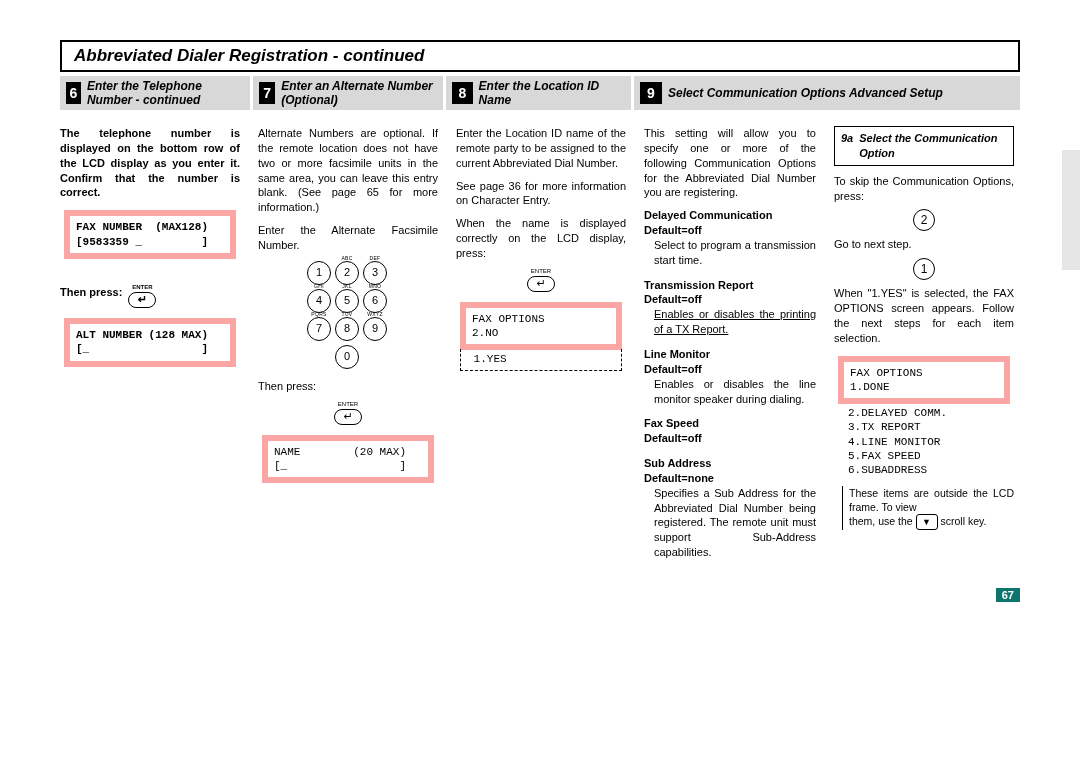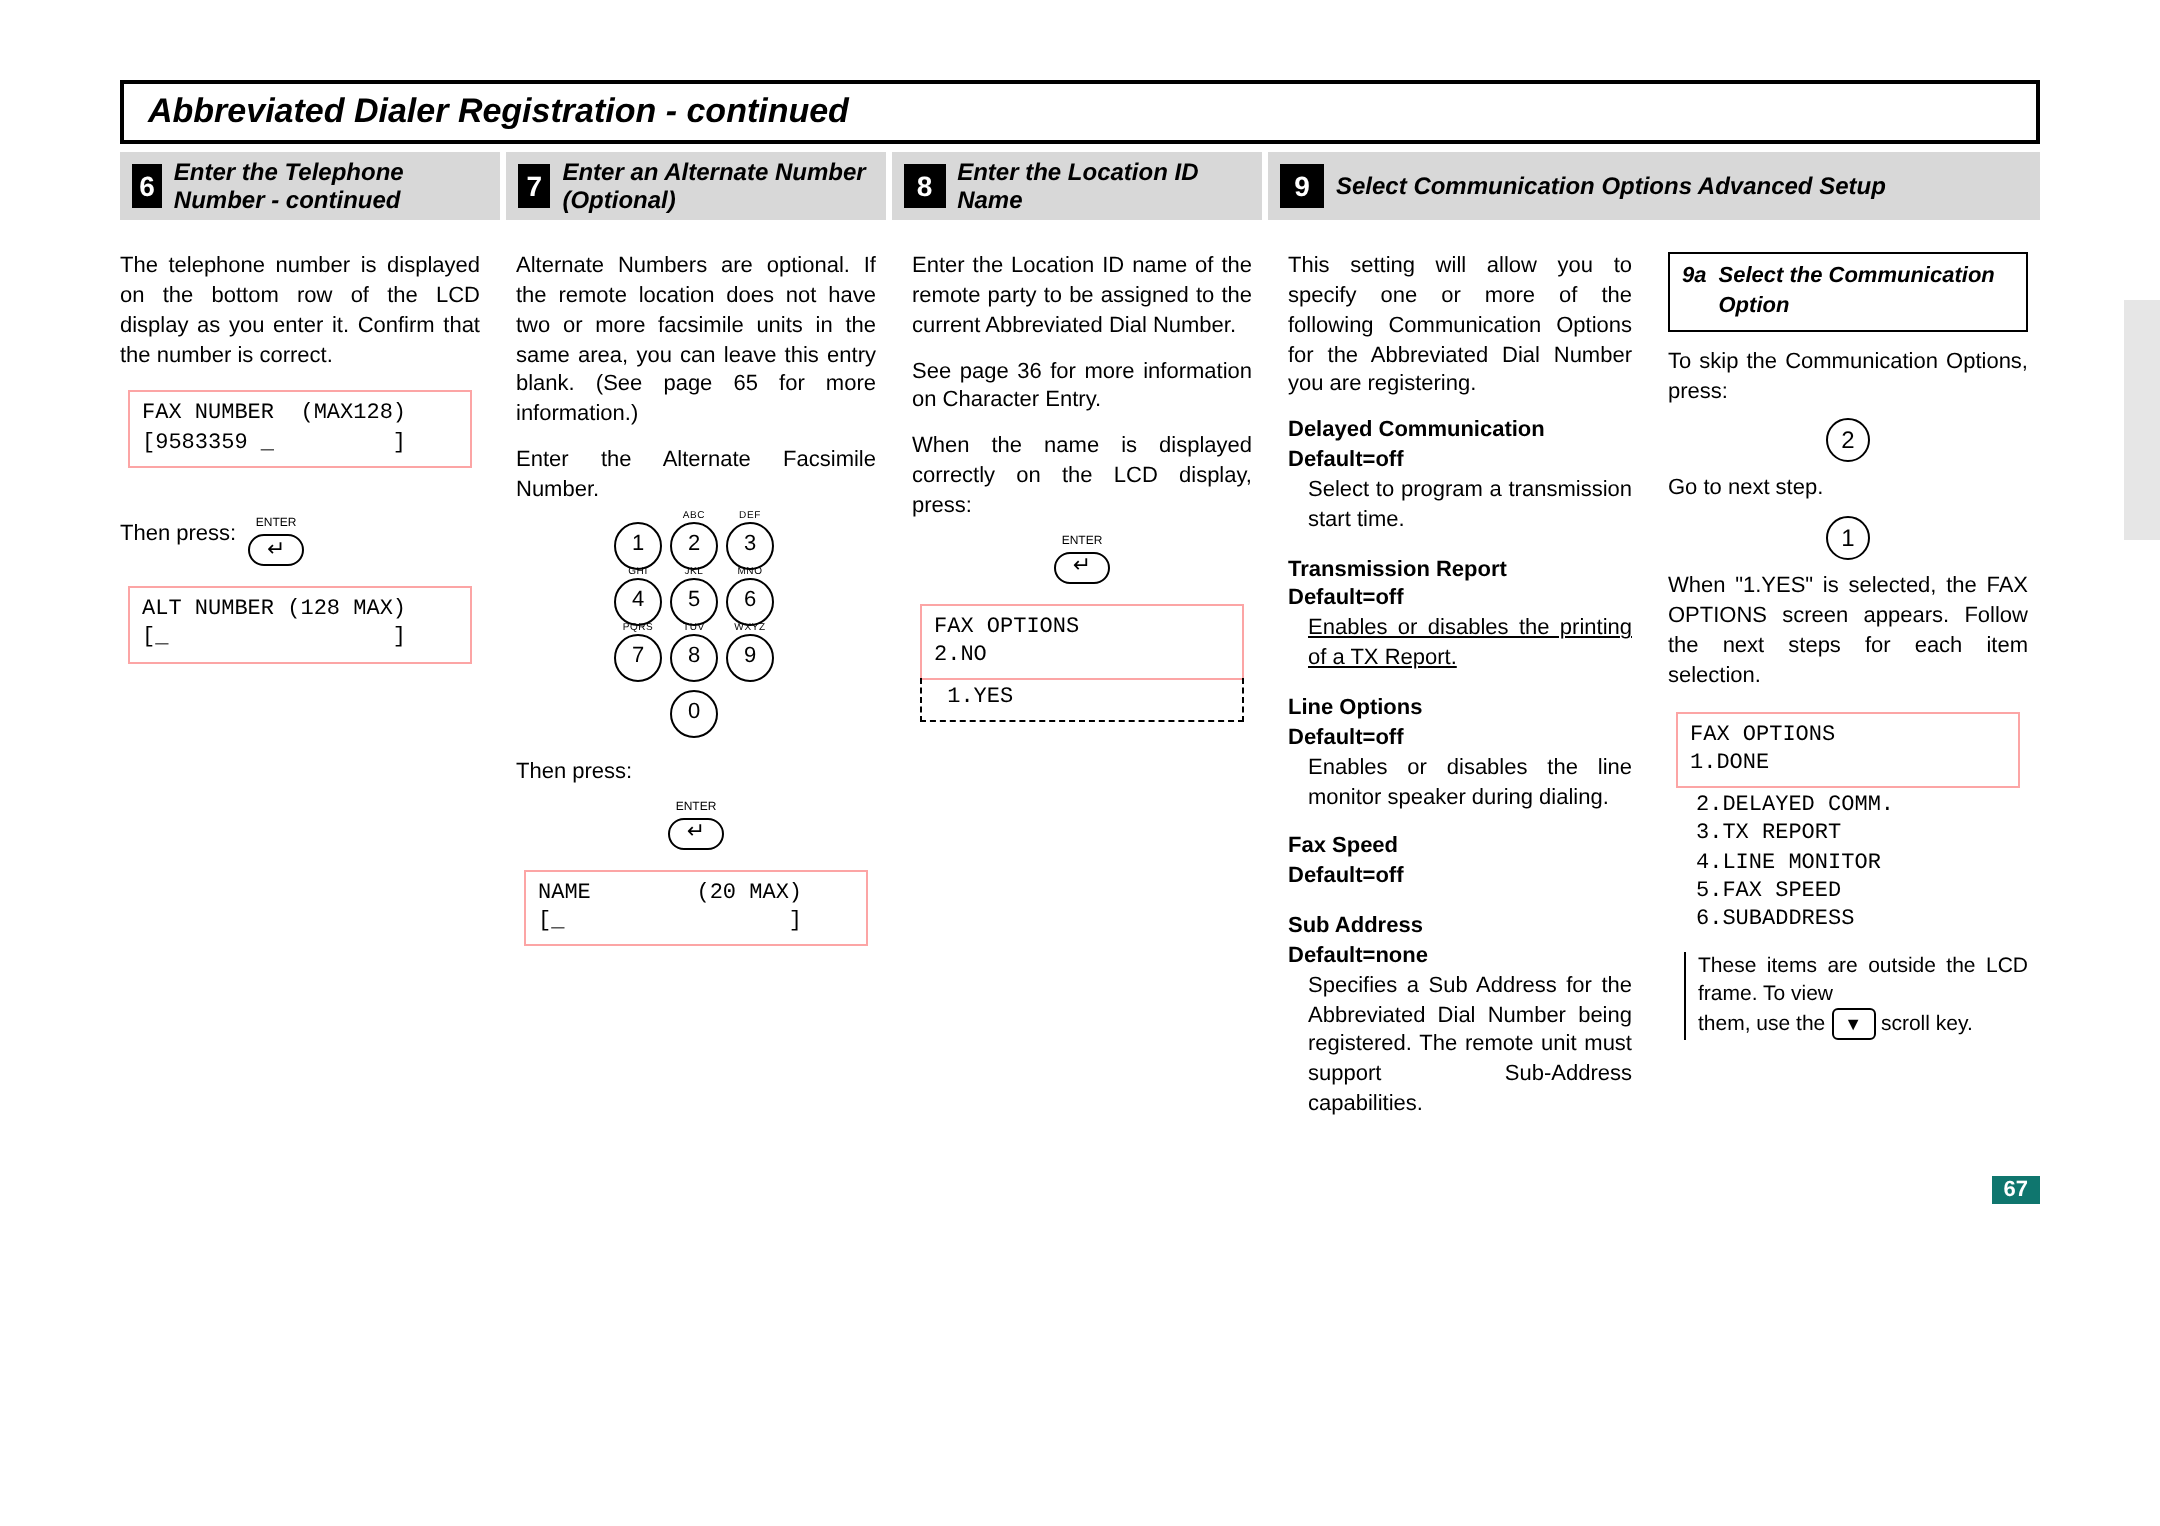--- a/index.html
+++ b/index.html
@@ -53,28 +53,28 @@
   .columns {
     display: flex;
     gap: 18px;
     align-items: flex-start;
   }
   .col {
     display: flex;
     flex-direction: column;
     line-height: 1.35;
   }
-  .col1 { width: 180px; }
+  .col1 { width: 180px; font-weight: bold; }
   .col2 { width: 180px; }
   .col3 { width: 170px; }
   .col4 { width: 172px; }
   .col5 { width: 180px; }
   .justify { text-align: justify; }
   .lcd {
-    border: 1px solid #fca5a5;
+    border: 6px solid #fca5a5;
     padding: 4px 6px;
     font-family: "Courier New", monospace;
     font-size: 11px;
     white-space: pre;
     margin: 10px 4px;
     line-height: 1.3;
   }
   .lcd-dashed-line {
     font-family: "Courier New", monospace;
     font-size: 11px;
@@ -286,21 +286,21 @@
       <div class="bold">Delayed Communication</div>
       <div class="bold">Default=off</div>
       <div class="justify" style="padding-left:10px;">Select to program a transmission start time.</div>
     </div>
     <div class="opt">
       <div class="bold">Transmission Report</div>
       <div class="bold">Default=off</div>
       <div class="justify" style="padding-left:10px;text-decoration:underline;">Enables or disables the printing of a TX Report.</div>
     </div>
     <div class="opt">
-      <div class="bold">Line Options</div>
+      <div class="bold">Line Monitor</div>
       <div class="bold">Default=off</div>
       <div class="justify" style="padding-left:10px;">Enables or disables the line monitor speaker during dialing.</div>
     </div>
     <div class="opt">
       <div class="bold">Fax Speed</div>
       <div class="bold">Default=off</div>
     </div>
     <div class="opt">
       <div class="bold">Sub Address</div>
       <div class="bold">Default=none</div>

